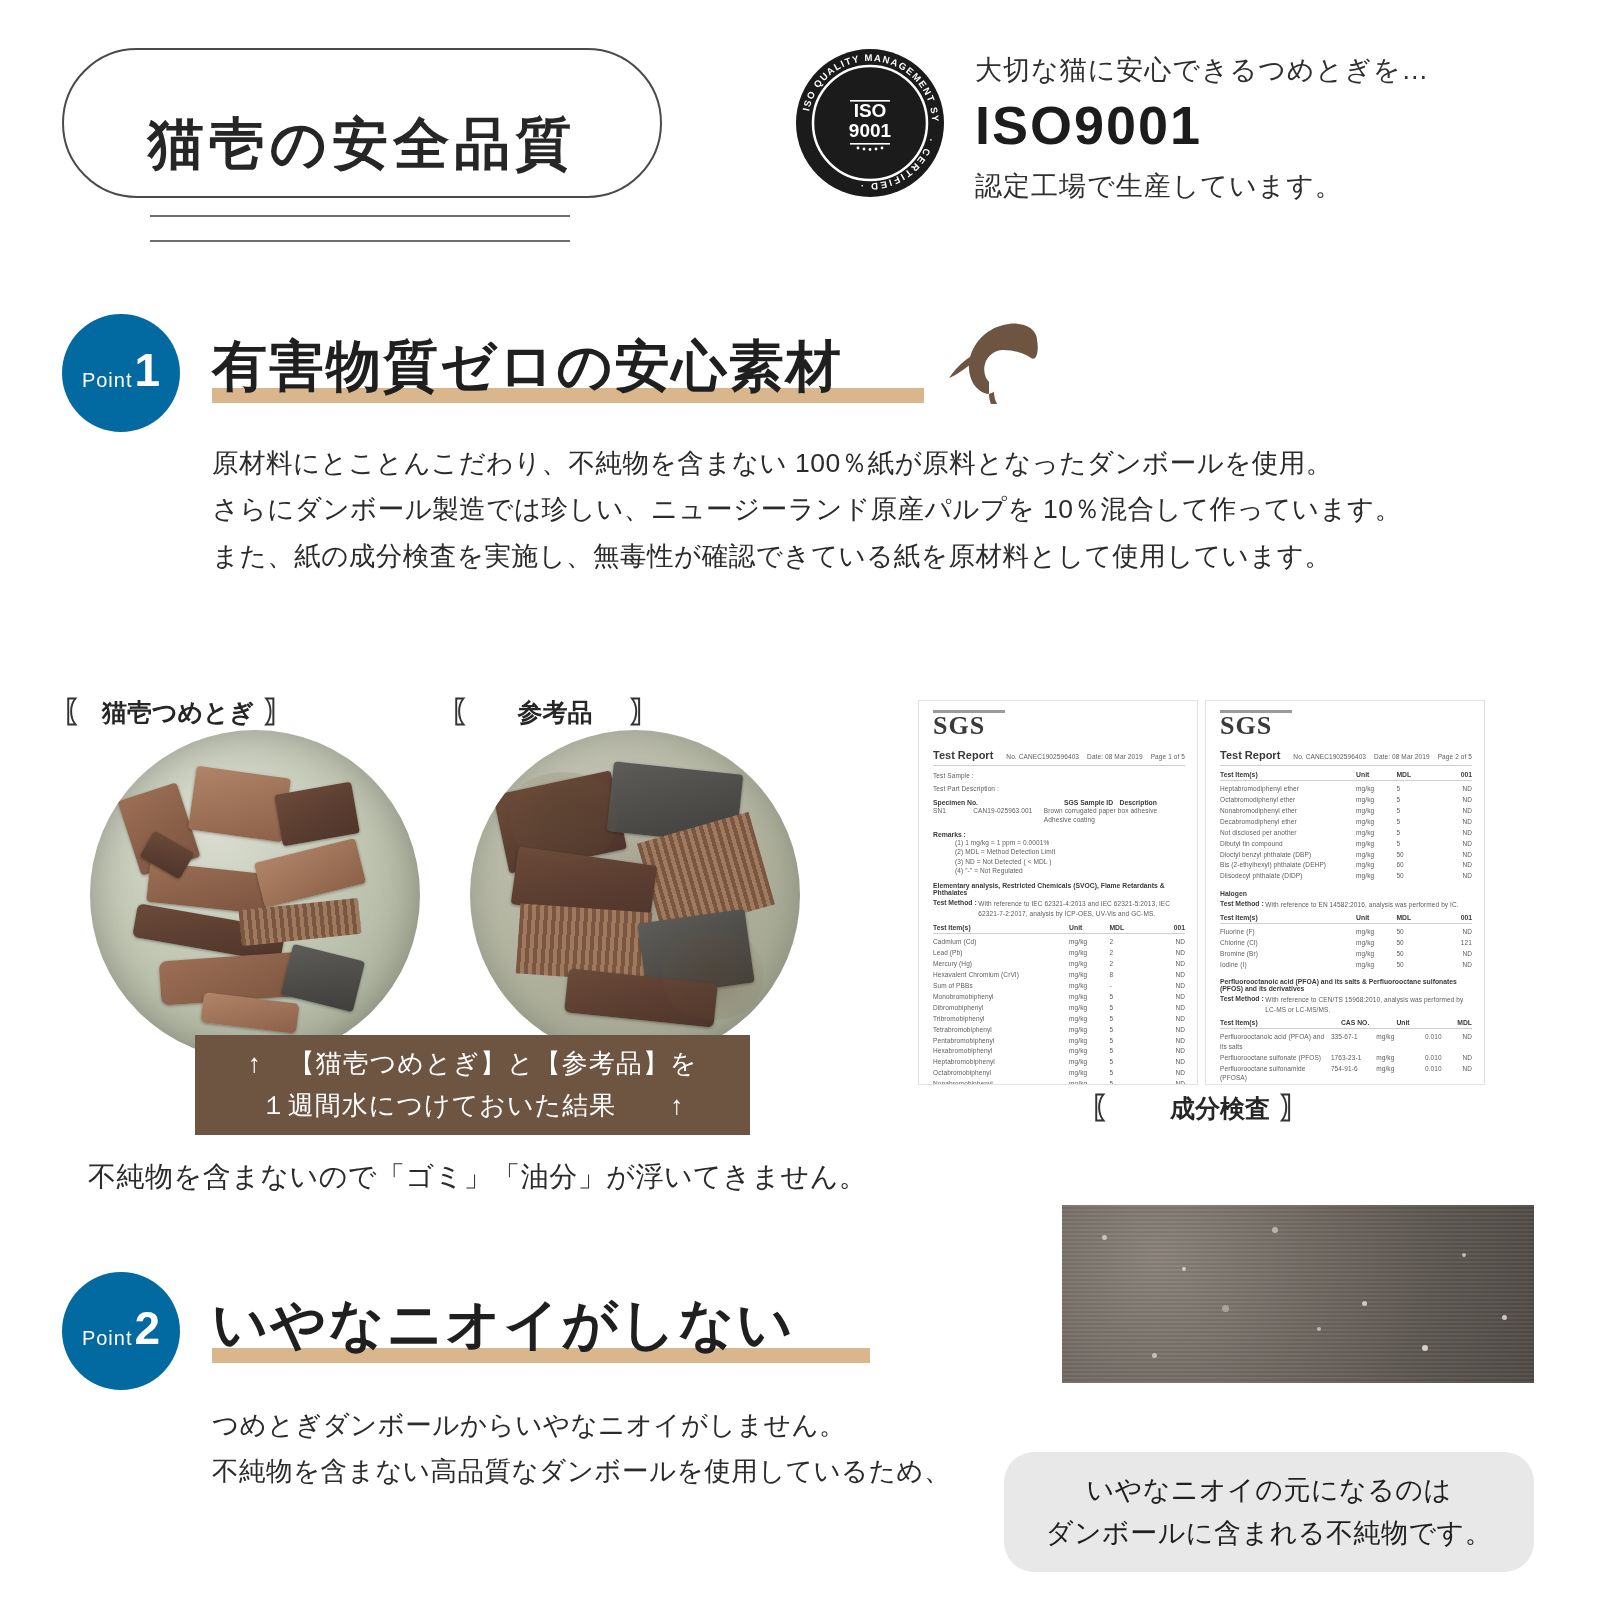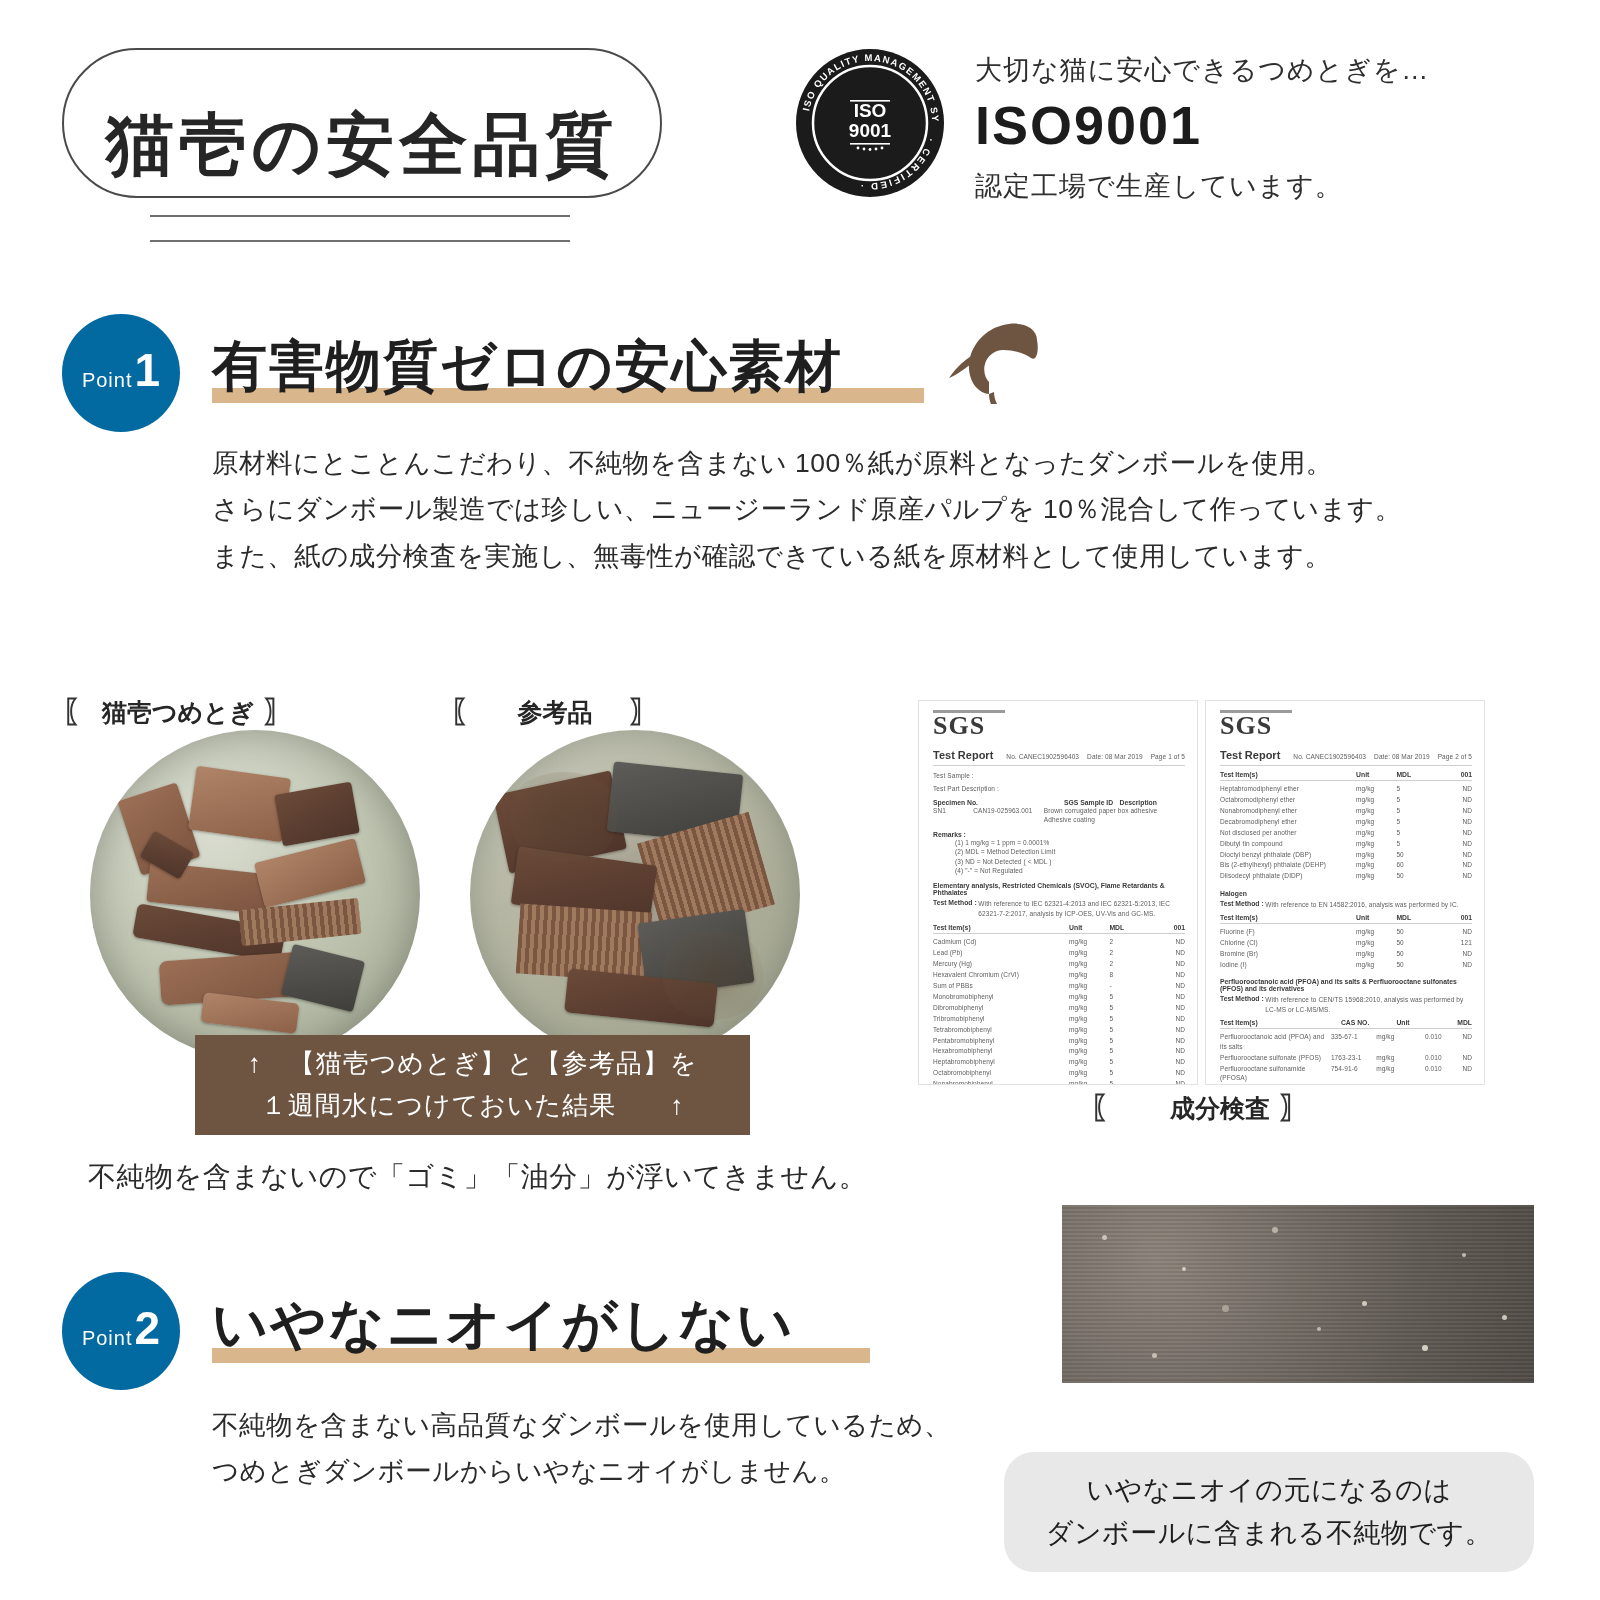--- a/index.html
+++ b/index.html
@@ -17,21 +17,21 @@
   .header { position: absolute; left: 0; top: 0; width: 1600px; height: 270px; }
 
   .title-pill {
     position: absolute; left: 62px; top: 48px;
     width: 600px; height: 150px;
     border: 2px solid #4a4a4a;
     border-radius: 78px;
     display: flex; align-items: center; justify-content: center;
   }
   .title-pill-inner {
-    font-size: 68px; font-weight: bold; letter-spacing: 5px;
+    font-size: 56px; font-weight: bold; letter-spacing: 5px;
     color: #262626;
     margin-top: 44px;
   }
   .pill-deco-1 {
     position: absolute; left: 150px; top: 215px;
     width: 420px; height: 2px; background: #6f6f6f;
   }
   .pill-deco-2 {
     position: absolute; left: 150px; top: 240px;
     width: 420px; height: 2px; background: #6f6f6f;
@@ -596,22 +596,22 @@
   <div class="pb-row">
     <span class="pb-label">Point</span>
     <span class="pb-num">2</span>
   </div>
 </div>
 
 <div class="heading-underline" style="left:212px; top:1348px; width:658px;"></div>
 <div class="point-heading" style="left:212px; top:1288px;">いやなニオイがしない</div>
 
 <div class="body-text" style="left:212px; top:1402px; width:820px;">
+  <div>つめとぎダンボールからいやなニオイがしません。</div>
   <div>不純物を含まない高品質なダンボールを使用しているため、</div>
-  <div>つめとぎダンボールからいやなニオイがしません。</div>
 </div>
 
 <div class="swatch" style="left:1062px; top:1205px; width:472px; height:178px;">
   <div class="speck" style="left:40px; top:30px; width:5px; height:5px; background:#c9c3b8;"></div>
   <div class="speck" style="left:120px; top:62px; width:4px; height:4px; background:#d4cec2;"></div>
   <div class="speck" style="left:210px; top:22px; width:6px; height:6px; background:#b8b2a7;"></div>
   <div class="speck" style="left:300px; top:96px; width:5px; height:5px; background:#cfc8bb;"></div>
   <div class="speck" style="left:400px; top:48px; width:4px; height:4px; background:#c0b9ad;"></div>
   <div class="speck" style="left:360px; top:140px; width:6px; height:6px; background:#d6d0c4;"></div>
   <div class="speck" style="left:90px; top:148px; width:5px; height:5px; background:#c5bfb3;"></div>

